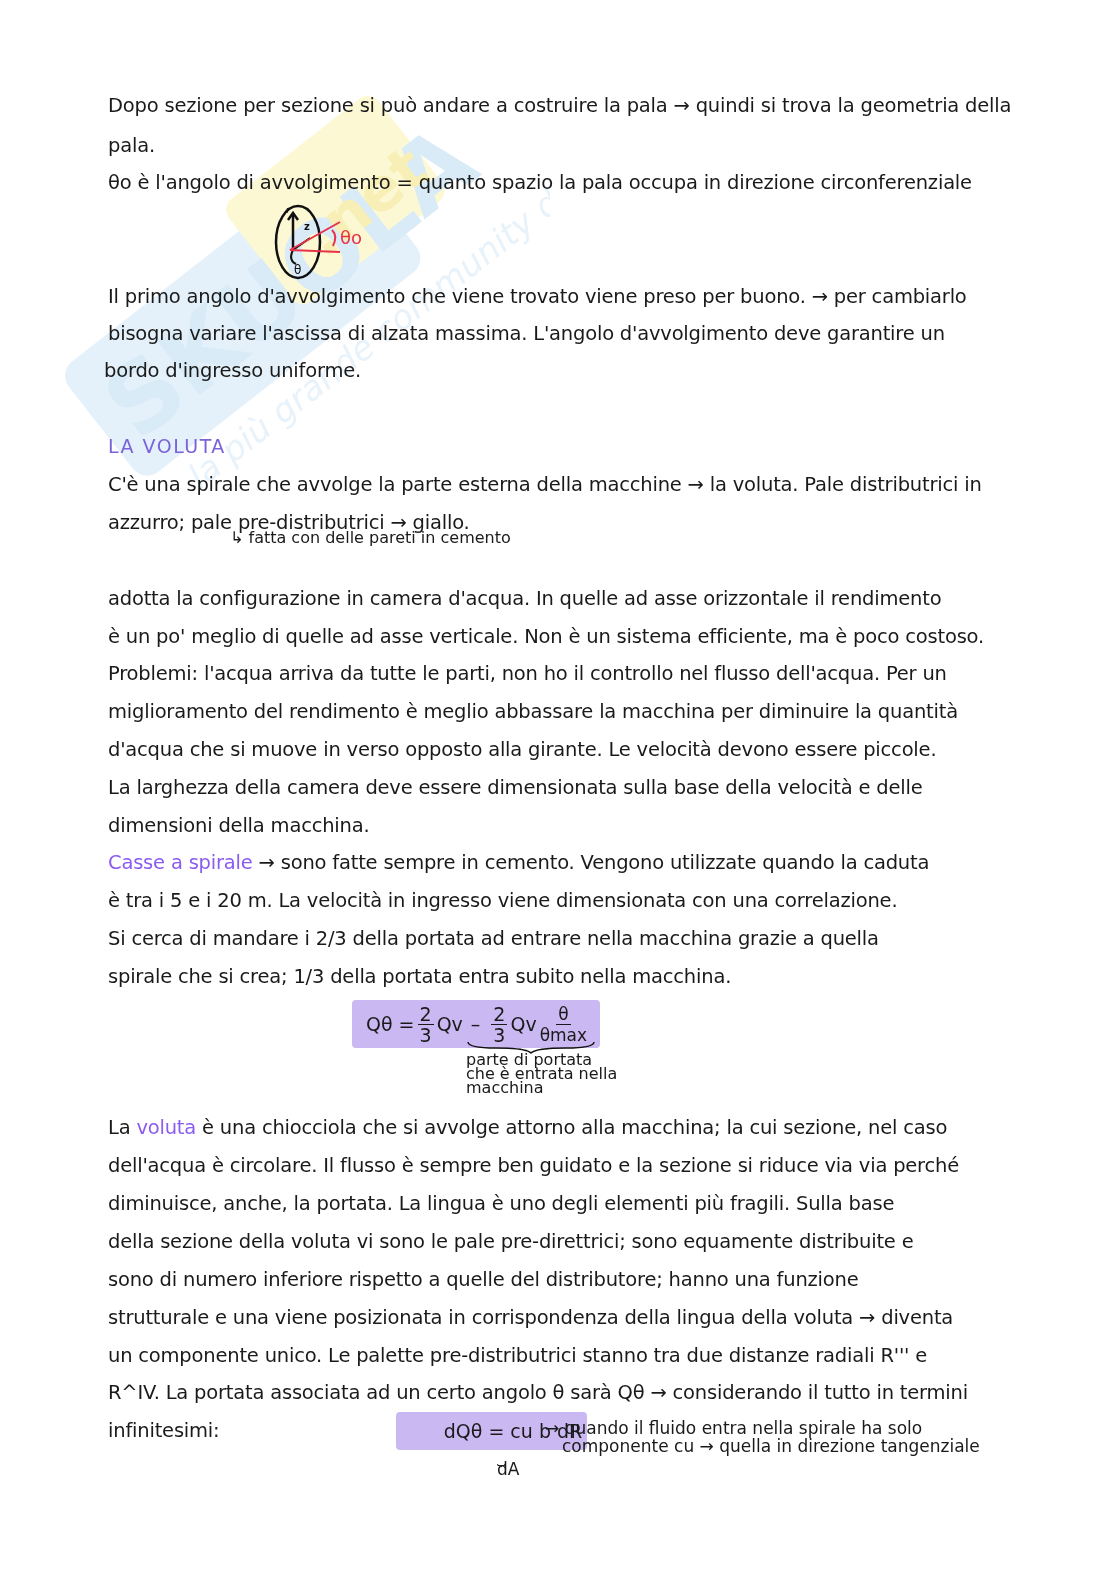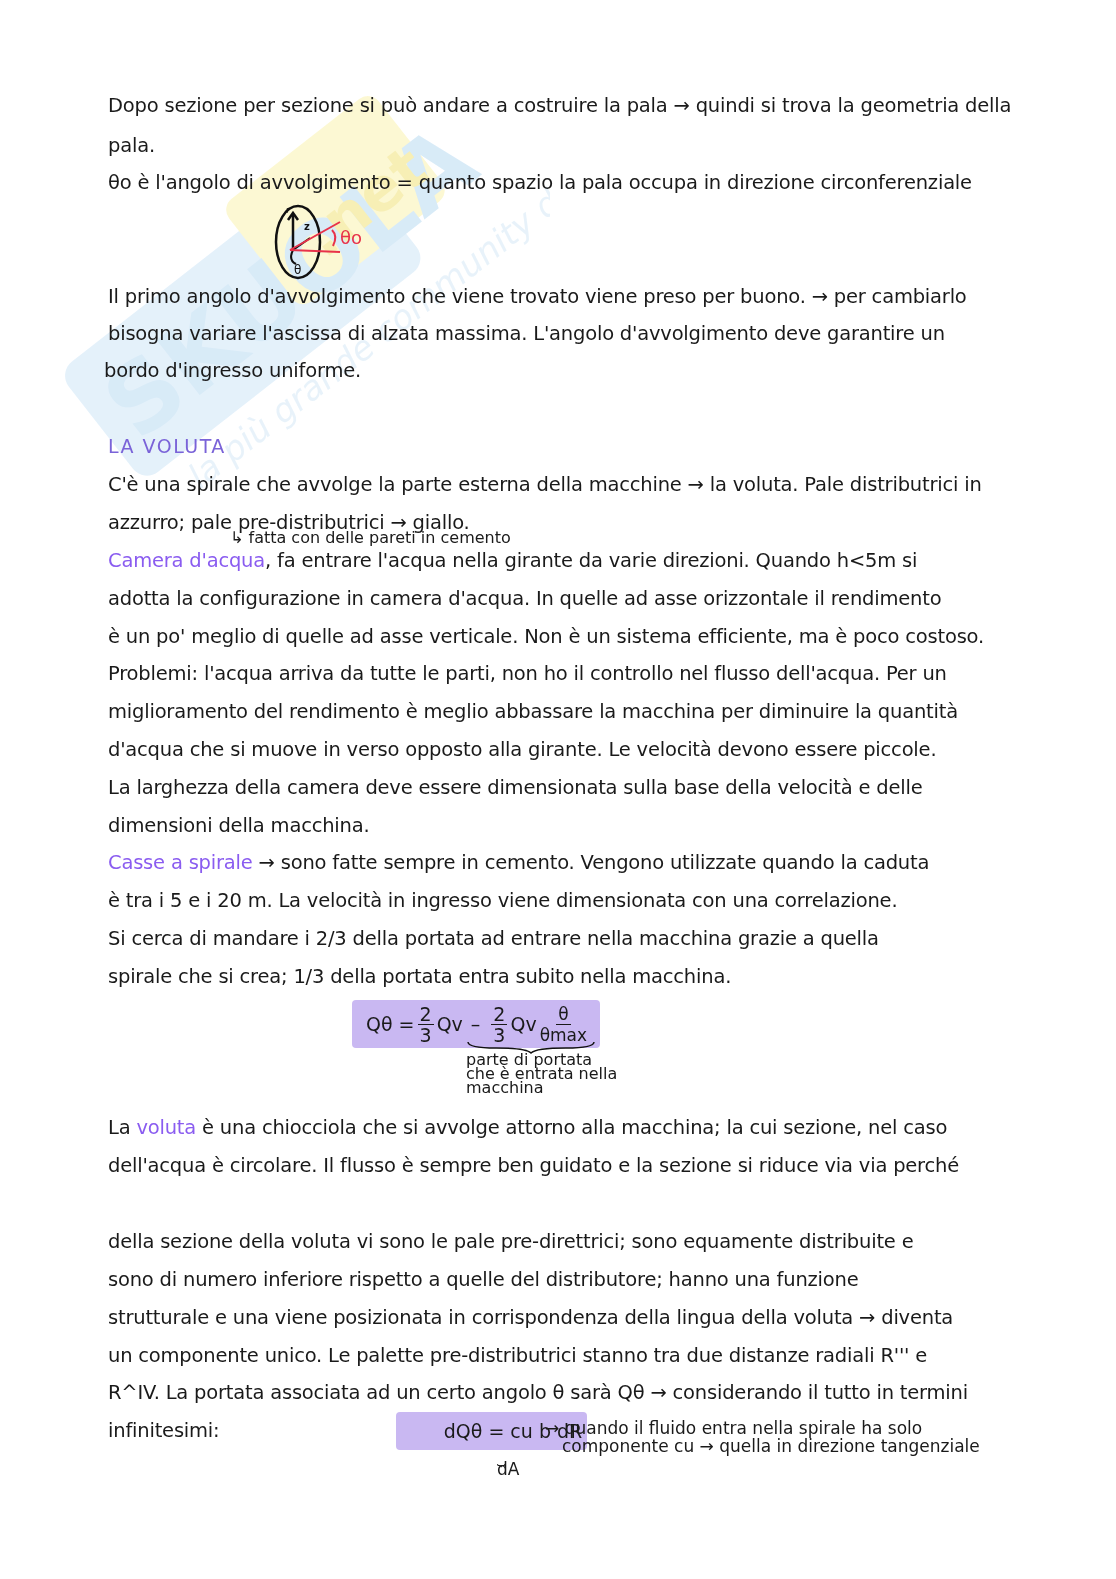--- a/index.html
+++ b/index.html
@@ -83,23 +83,20 @@
   <div class="line" style="top:285px">Il primo angolo d'avvolgimento che viene trovato viene preso per buono. → per cambiarlo</div>
   <div class="line" style="top:322px">bisogna variare l'ascissa di alzata massima. L'angolo d'avvolgimento deve garantire un</div>
   <div class="line" style="top:359px; left:104px">bordo d'ingresso uniforme.</div>
 
   <div class="line heading" style="top:434px">LA VOLUTA</div>
 
   <div class="line" style="top:511px">azzurro; pale pre-distributrici → giallo.</div>
   <div class="line" style="top:473px">C'è una spirale che avvolge la parte esterna della macchine → la voluta. Pale distributrici in</div>
   <div class="small-note" style="left:230px; top:530px">↳ fatta con delle pareti in cemento</div>
 
-  <div class="line" style="top:549px">
-    <span class="accent">Camera d'acqua</span><span>, fa entrare l'acqua nella girante da varie direzioni. Quando h&lt;5m si</span>
-  </div>
   <div class="line" style="top:587px">adotta la configurazione in camera d'acqua. In quelle ad asse orizzontale il rendimento</div>
   <div class="line" style="top:625px">è un po' meglio di quelle ad asse verticale. Non è un sistema efficiente, ma è poco costoso.</div>
   <div class="line" style="top:662px">Problemi: l'acqua arriva da tutte le parti, non ho il controllo nel flusso dell'acqua. Per un</div>
   <div class="line" style="top:700px">miglioramento del rendimento è meglio abbassare la macchina per diminuire la quantità</div>
   <div class="line" style="top:738px">d'acqua che si muove in verso opposto alla girante. Le velocità devono essere piccole.</div>
   <div class="line" style="top:776px">La larghezza della camera deve essere dimensionata sulla base della velocità e delle</div>
   <div class="line" style="top:814px">dimensioni della macchina.</div>
 
   <div class="line" style="top:851px">
     <span class="accent">Casse a spirale</span><span> → sono fatte sempre in cemento. Vengono utilizzate quando la caduta</span>
@@ -132,20 +129,21 @@
   <div class="small-note" style="left:466px; top:1053px; font-size:16px; line-height:14px">
     <div>parte di portata</div>
     <div>che è entrata nella</div>
     <div>macchina</div>
   </div>
 
   <div class="line" style="top:1116px">
     <span>La </span><span class="accent">voluta</span><span> è una chiocciola che si avvolge attorno alla macchina; la cui sezione, nel caso</span>
   </div>
   <div class="line" style="top:1154px">dell'acqua è circolare. Il flusso è sempre ben guidato e la sezione si riduce via via perché</div>
+  <div class="line" style="top:1192px">diminuisce, anche, la portata. La lingua è uno degli elementi più fragili. Sulla base</div>
   <div class="line" style="top:1230px">della sezione della voluta vi sono le pale pre-direttrici; sono equamente distribuite e</div>
   <div class="line" style="top:1268px">sono di numero inferiore rispetto a quelle del distributore; hanno una funzione</div>
   <div class="line" style="top:1306px">strutturale e una viene posizionata in corrispondenza della lingua della voluta → diventa</div>
   <div class="line" style="top:1344px">un componente unico. Le palette pre-distributrici stanno tra due distanze radiali R''' e</div>
   <div class="line" style="top:1381px">R^IV. La portata associata ad un certo angolo θ sarà Qθ → considerando il tutto in termini</div>
   <div class="line" style="top:1419px">infinitesimi:</div>
 
   <div class="formula" style="left:396px; top:1412px; width:148px; height:38px; display:flex; align-items:center; justify-content:center;">
     <span>dQθ = cu b dR</span>
   </div>

